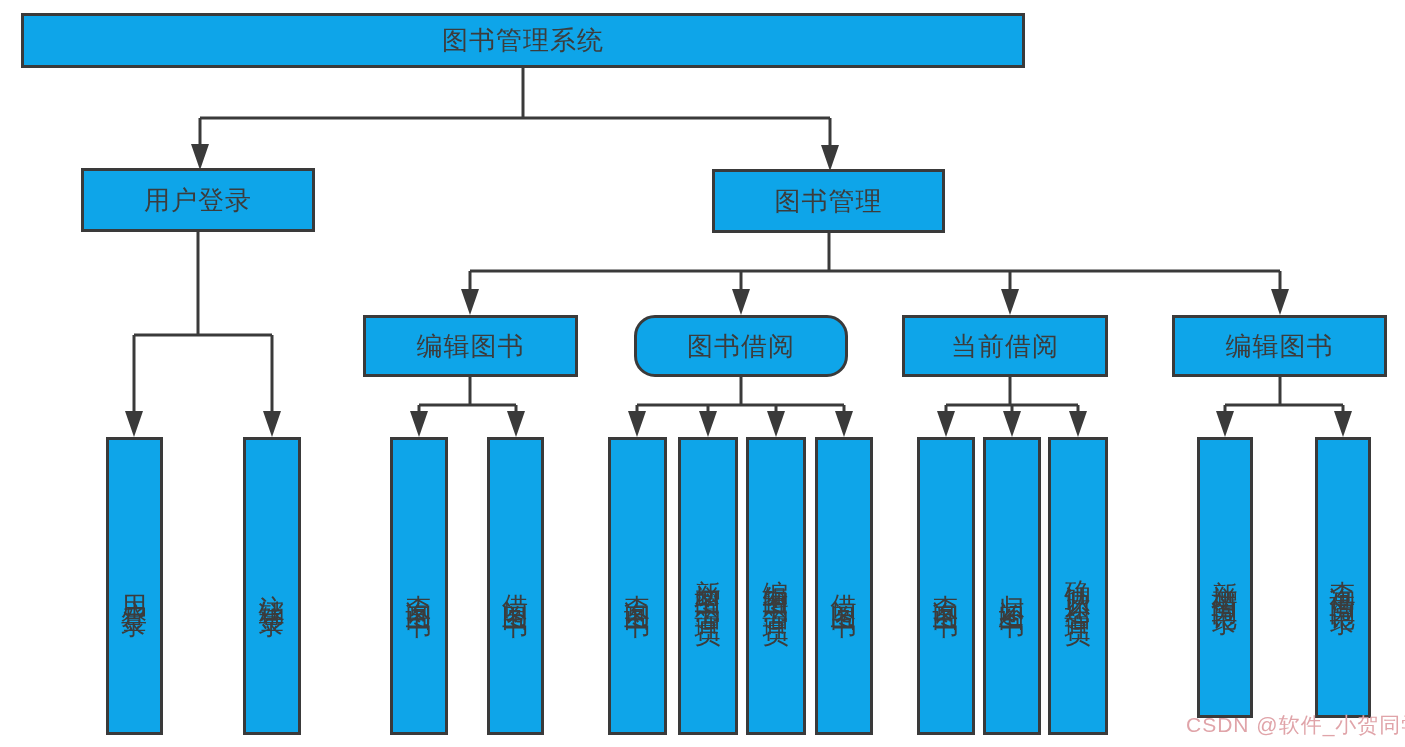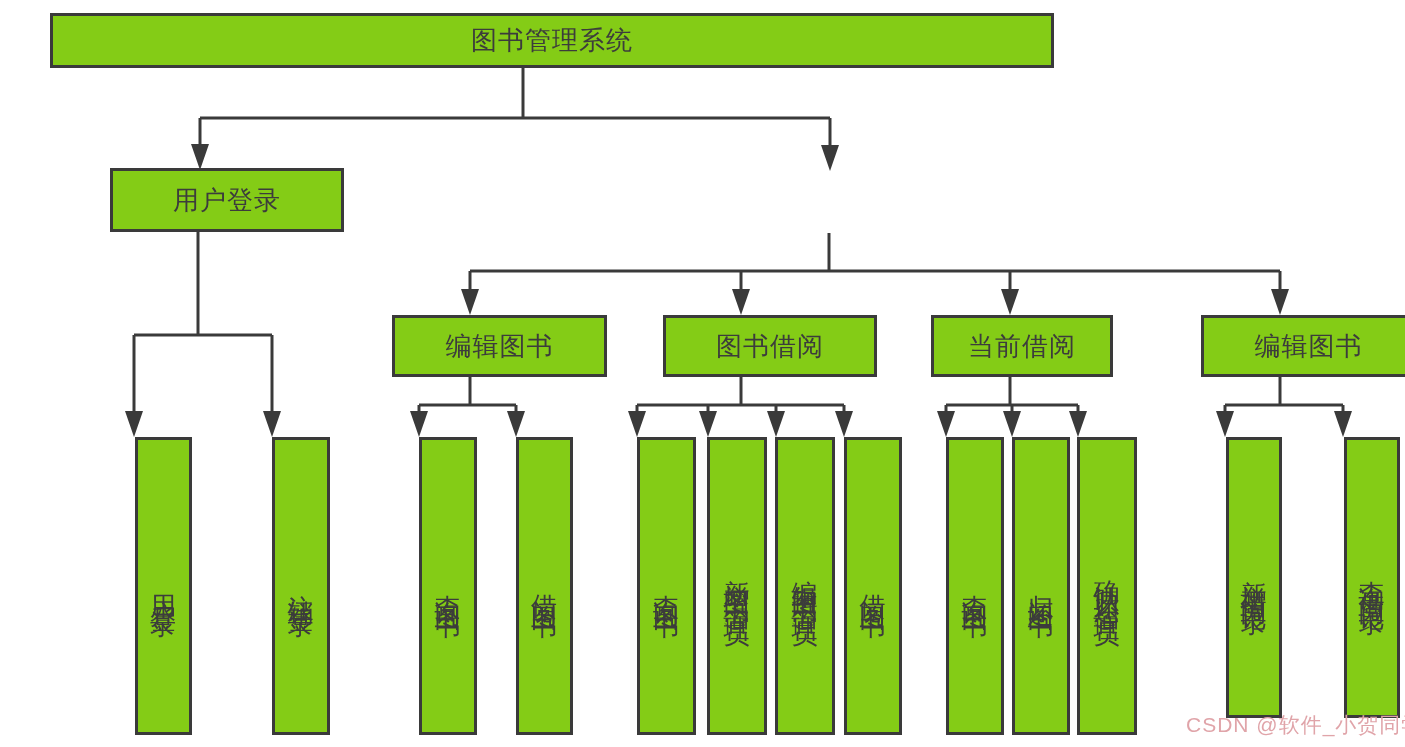--- a/index.html
+++ b/index.html
@@ -18,27 +18,26 @@
   #connectors {
     position: absolute;
     left: 0;
     top: 0;
     width: 1405px;
     height: 747px;
   }
   .node {
     position: absolute;
     box-sizing: border-box;
-    background: #84cc16;
+    background: #0ea5e9;
     border: 3px solid #3a3a3a;
     display: flex;
     align-items: center;
     justify-content: center;
     color: #3c3c3c;
-    margin-left: 29px;
   }
   .h-node span {
     font-size: 26px;
     letter-spacing: 1px;
     white-space: nowrap;
   }
   .v-node span {
     writing-mode: vertical-rl;
     text-orientation: mixed;
     font-size: 26px;
@@ -134,28 +133,31 @@
     </g>
   </svg>
 
   <div class="node h-node" style="left:21px; top:13px; width:1004px; height:55px;">
     <span>图书管理系统</span>
   </div>
 
   <div class="node h-node" style="left:81px; top:168px; width:234px; height:64px;">
     <span>用户登录</span>
   </div>
+  <div class="node h-node" style="left:712px; top:169px; width:233px; height:64px;">
+    <span>图书管理</span>
+  </div>
 
   <div class="node h-node" style="left:363px; top:315px; width:215px; height:62px;">
     <span>编辑图书</span>
   </div>
-  <div class="node h-node" style="left:634px; top:315px; width:214px; height:62px;">
+  <div class="node h-node" style="left:634px; top:315px; width:214px; height:62px;border-radius:21px;">
     <span>图书借阅</span>
   </div>
-  <div class="node h-node" style="left:902px; top:315px; width:182px; height:62px;">
+  <div class="node h-node" style="left:902px; top:315px; width:206px; height:62px;">
     <span>当前借阅</span>
   </div>
   <div class="node h-node" style="left:1172px; top:315px; width:215px; height:62px;">
     <span>编辑图书</span>
   </div>
 
   <div class="node v-node" style="left:106px; top:437px; width:57px; height:298px;">
     <span>用户登录</span>
   </div>
   <div class="node v-node" style="left:243px; top:437px; width:58px; height:298px;">

